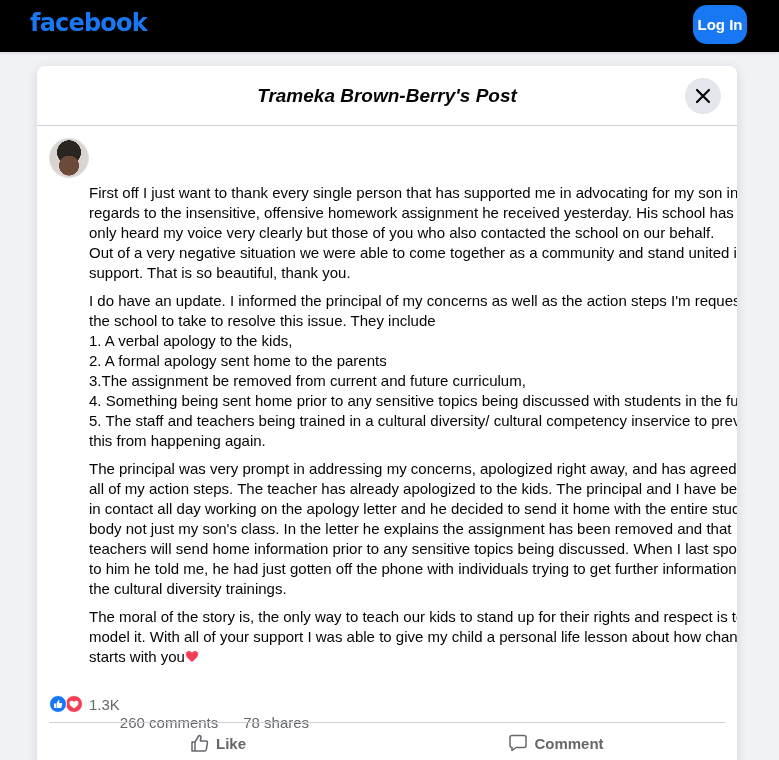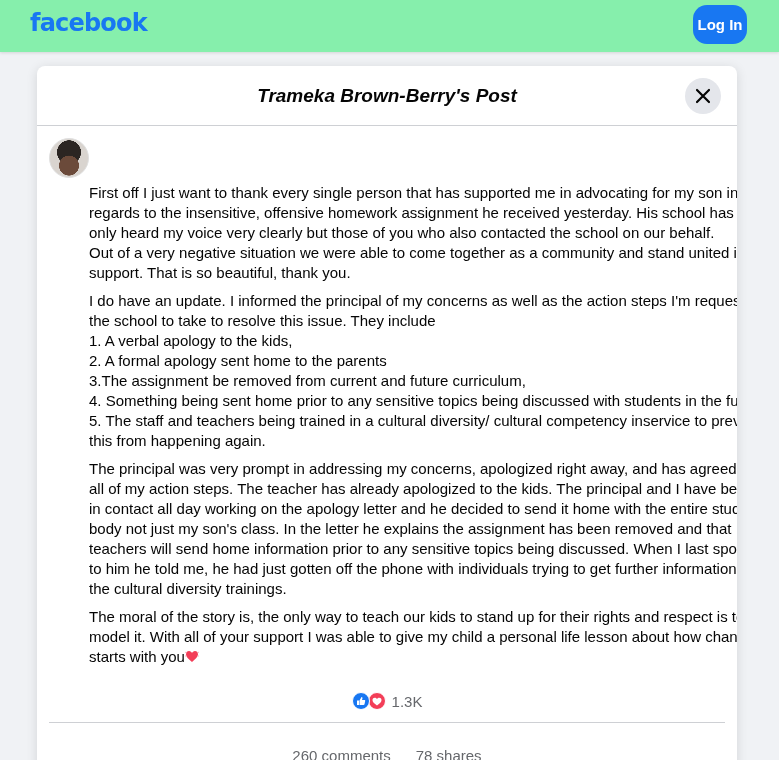--- a/index.html
+++ b/index.html
@@ -5,21 +5,21 @@
     * { box-sizing: border-box; margin: 0; padding: 0; }
     html, body { width: 779px; height: 760px; overflow: hidden; }
     body {
       background: #f0f2f5;
       font-family: "Liberation Sans", sans-serif;
       color: #050505;
       position: relative;
     }
     .topbar {
       position: absolute; left: 0; top: 0; width: 779px; height: 52px;
-      background: #86efac;
+      background: #000000;
       box-shadow: 0 1px 3px rgba(0,0,0,0.12);
       z-index: 2;
     }
     .logo {
       position: absolute; left: 30px; top: 9px;
       font-family: "DejaVu Sans", sans-serif;
       font-weight: bold; font-size: 24px; letter-spacing: -0.8px;
       color: #1877f2;
     }
     .login-btn {
@@ -66,21 +66,21 @@
       position: absolute; left: 12px; top: 117px; width: 680px;
       font-size: 15px; line-height: 20px; color: #050505; margin-left: 40px;
     }
     .post-body p { margin-bottom: 8px; white-space: pre-line; }
     .heart-emoji {
       display: inline-block; width: 14px; height: 13px; vertical-align: -1px;
     }
     .stats-row {
       position: absolute; left: 12px; top: 626px; width: 676px; height: 24px;
       display: flex; align-items: center; justify-content: flex-start;
-      font-size: 15px; color: #65676b; flex-direction: column;
+      font-size: 15px; color: #65676b;
     }
     .reactions { display: flex; align-items: center; }
     .react-icon { width: 18px; height: 18px; border-radius: 50%; display: flex; align-items: center; justify-content: center; border: 1px solid #fff; }
     .react-like { background: #1877f2; z-index: 2; }
     .react-love { background: #f33e58; margin-left: -2px; }
     .react-count { margin-left: 6px; }
     .counts { display: flex; gap: 25px; margin-top: 37px; }
     .divider {
       position: absolute; left: 12px; top: 656px; width: 676px; height: 1px; background: #ced0d4;
     }
@@ -147,13 +147,27 @@
       <span class="react-count">1.3K</span>
     </div>
     <div class="counts">
       <span>260 comments</span>
       <span>78 shares</span>
     </div>
   </div>
 
   <div class="divider"></div>
 
+  <div class="actions">
+    <button class="action-btn">
+      <svg width="20" height="20" viewBox="0 0 20 20">
+        <path d="M2 9 H5 V18 H2Z M5 9 L9 2.5 Q11 2.5 11 4.5 L10.3 8 H16 Q17.8 8 17.4 10 L16.3 16.5 Q16 18 14.5 18 H5" fill="none" stroke="#65676b" stroke-width="1.5" stroke-linejoin="round"></path>
+      </svg>
+      <span>Like</span>
+    </button>
+    <button class="action-btn">
+      <svg width="20" height="20" viewBox="0 0 20 20">
+        <path d="M4 2.5 H16 Q18 2.5 18 4.5 V12.5 Q18 14.5 16 14.5 H8 L4 17.5 V14.5 Q2 14.5 2 12.5 V4.5 Q2 2.5 4 2.5Z" fill="none" stroke="#65676b" stroke-width="1.5" stroke-linejoin="round"></path>
+      </svg>
+      <span>Comment</span>
+    </button>
+  </div>
 </div>
 
 </body></html>

